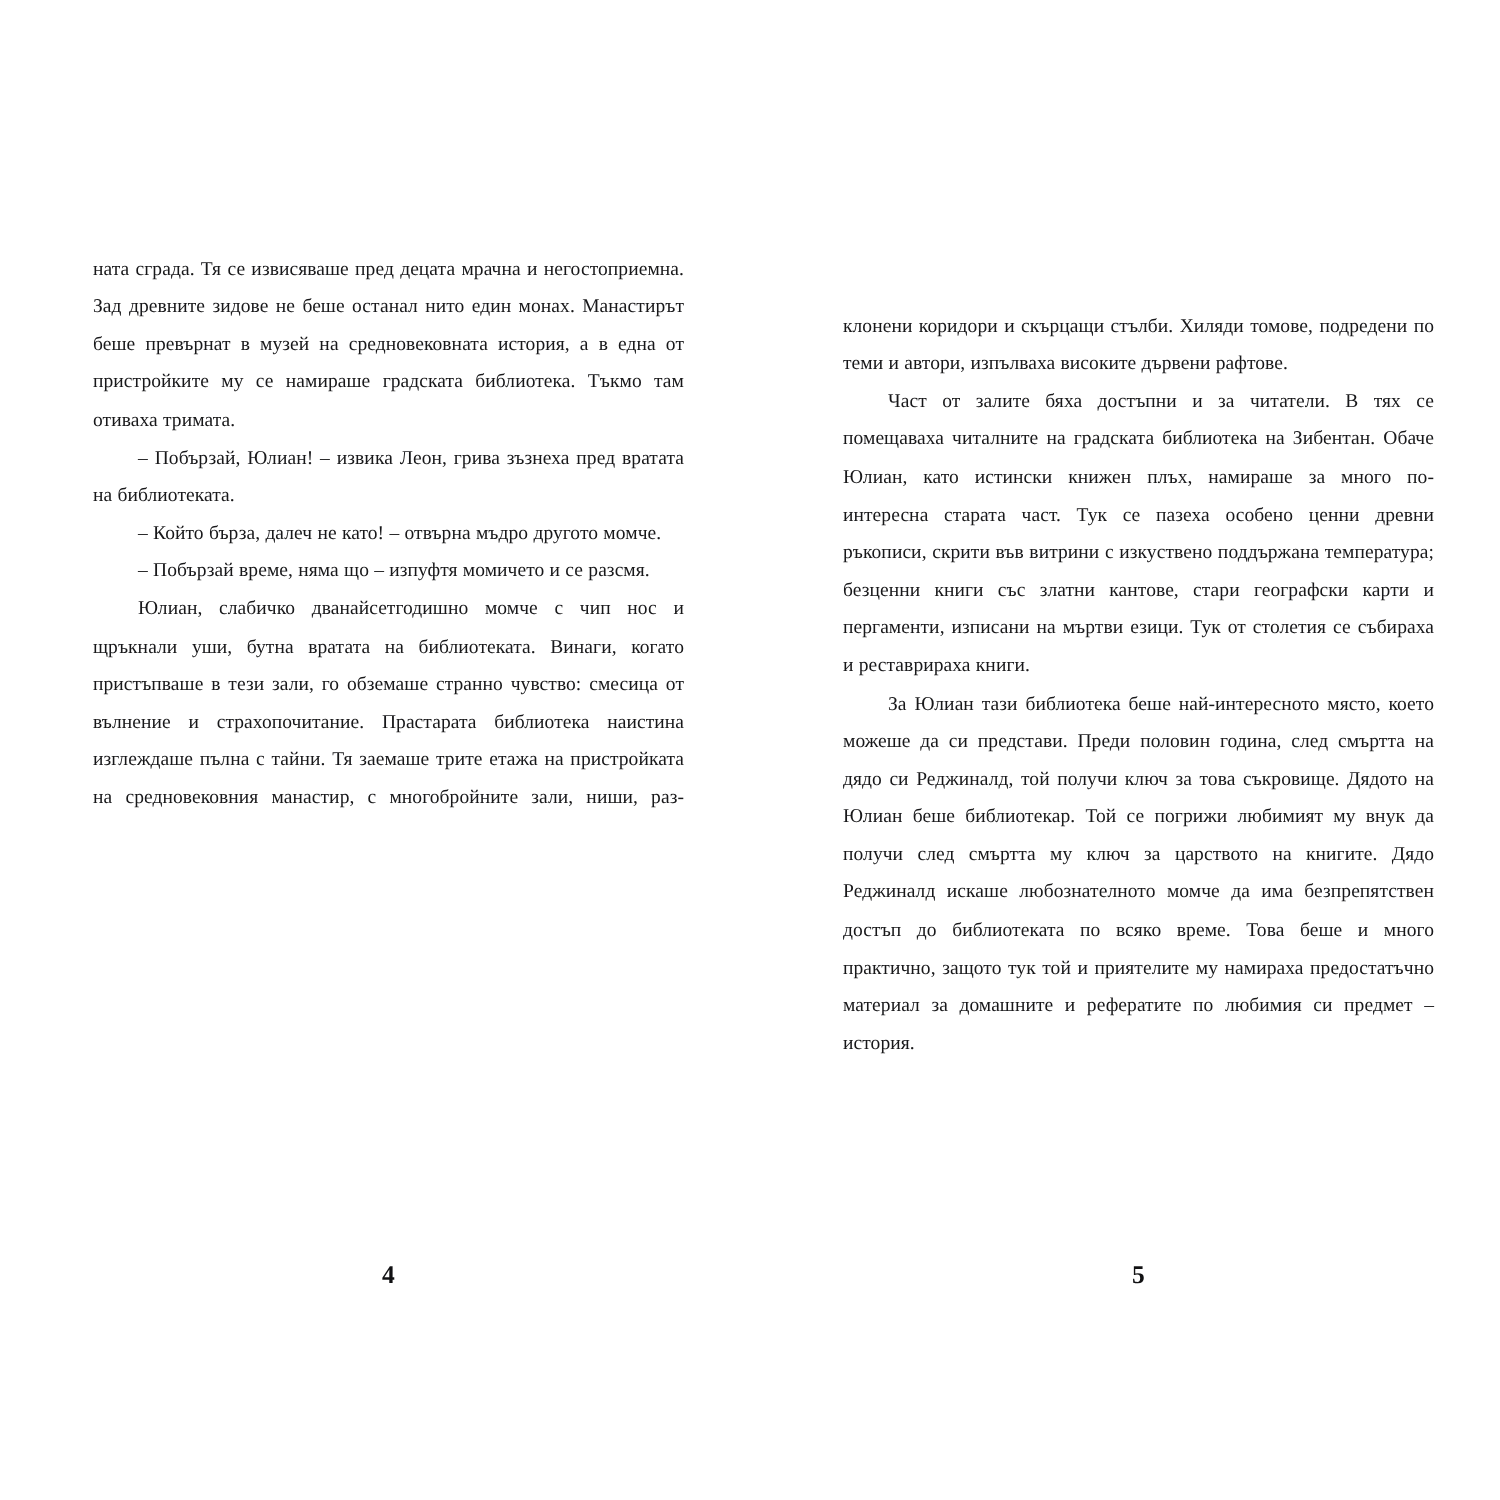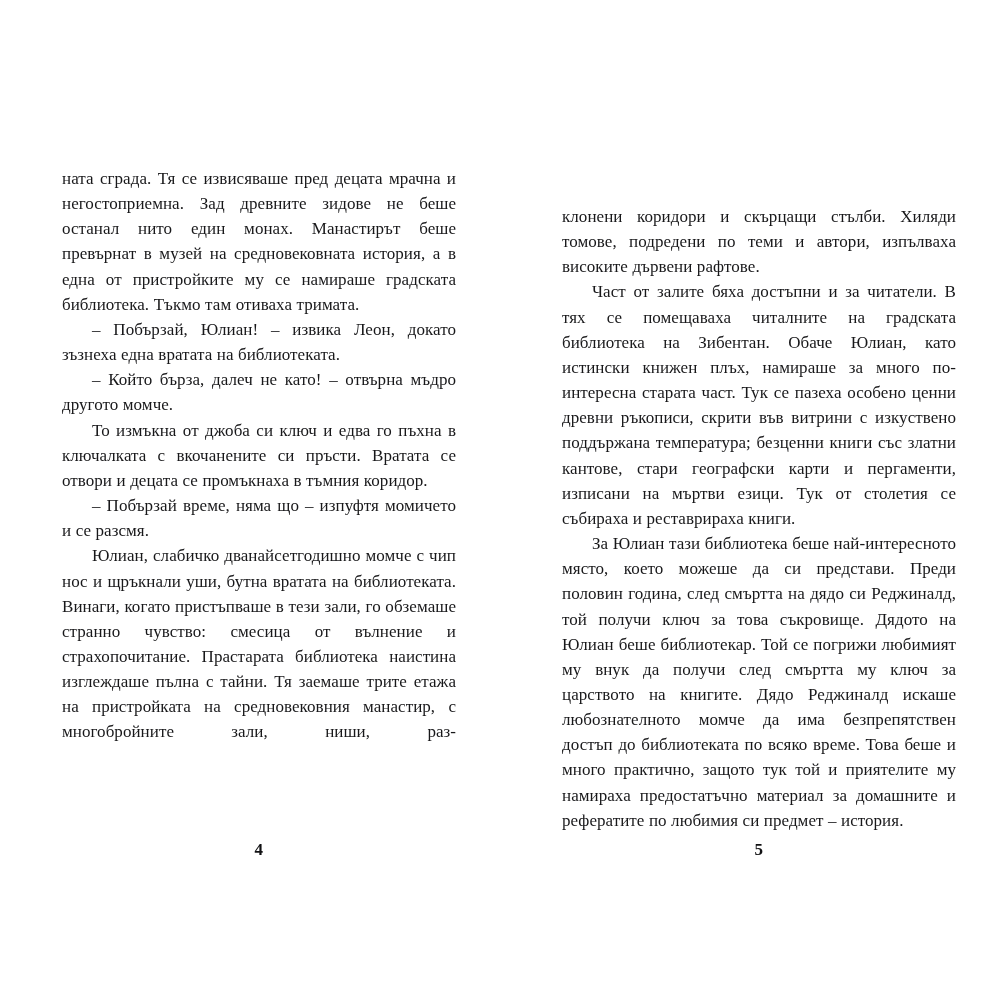--- a/index.html
+++ b/index.html
@@ -28,21 +28,21 @@
   }
 
   .page-left  { left: 0px;   width: 500px; }
   .page-right { left: 500px; width: 500px; }
 
   .text-column {
     position: absolute;
     top: 166px;
     width: 394px;
     color: #18181a;
-    font-size: 17px;
+    font-size: 13px;
     line-height: 25.15px;
     text-align: justify;
     text-justify: inter-word;
     letter-spacing: 0.05px;
     word-spacing: 0.2px;
     hyphens: manual;
     -webkit-hyphens: manual;
   }
 
   .page-left  .text-column { left: 62px; }
@@ -80,23 +80,22 @@
   .page-right .folio { left: 62px; }
 </style>
 </head>
 <body>
 
 <div id="spread">
 
   <div class="page page-left">
     <div class="text-column">
         <p class="para continuation">ната сграда. Тя се извисяваше пред децата мрачна и негостоприемна. Зад древните зидове не беше останал нито един монах. Манастирът беше превърнат в музей на средновековната история, а в една от пристройките му се намираше градската библиотека. Тъкмо там отиваха тримата.</p>
-        <p class="para">– Побързай, Юлиан! – извика Леон, докато зъзнеха една вратата на библиотеката.</p>
+        <p class="para">– Побързай, Юлиан! – извика Леон, грива зъзнеха пред вратата на библиотеката.</p>
         <p class="para">– Който бърза, далеч не като! – отвърна мъдро другото момче.</p>
-        <p class="para">То измъкна от джоба си ключ и едва го пъхна в ключалката с вкочанените си пръсти. Вратата се отвори и децата се промъкнаха в тъмния коридор.</p>
         <p class="para">– Побързай време, няма що – изпуфтя момичето и се разсмя.</p>
         <p class="para runs-on">Юлиан, слабичко дванайсетгодишно момче с чип нос и щръкнали уши, бутна вратата на библиотеката. Винаги, когато пристъпваше в тези зали, го обземаше странно чувство: смесица от вълнение и страхопочитание. Прастарата библиотека наистина изглеждаше пълна с тайни. Тя заемаше трите етажа на пристройката на средновековния манастир, с многобройните зали, ниши, раз-</p>
       </div>
     <div class="folio">4</div>
   </div>
 
   <div class="page page-right">
     <div class="text-column">
         <p class="para continuation">клонени коридори и скърцащи стълби. Хиляди томове, подредени по теми и автори, изпълваха високите дървени рафтове.</p>
         <p class="para">Част от залите бяха достъпни и за читатели. В тях се помещаваха читалните на градската библиотека на Зибентан. Обаче Юлиан, като истински книжен плъх, намираше за много по-интересна старата част. Тук се пазеха особено ценни древни ръкописи, скрити във витрини с изкуствено поддържана температура; безценни книги със златни кантове, стари географски карти и пергаменти, изписани на мъртви езици. Тук от столетия се събираха и реставрираха книги.</p>

